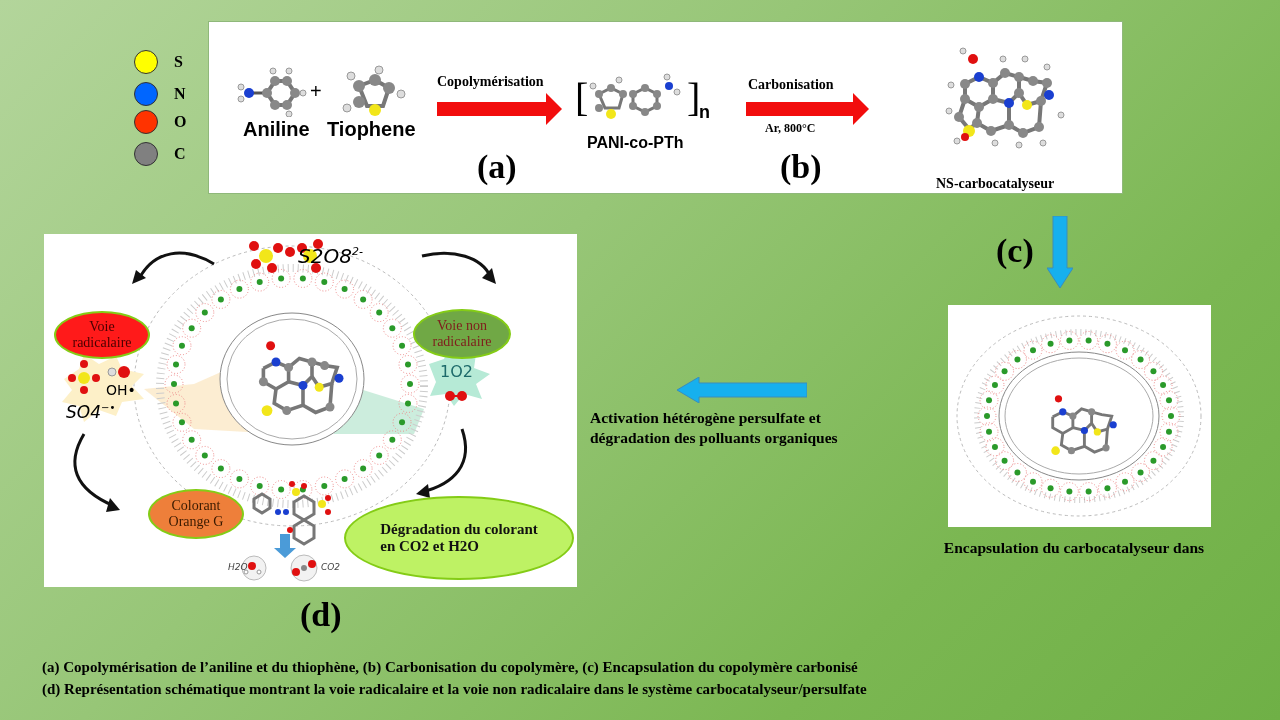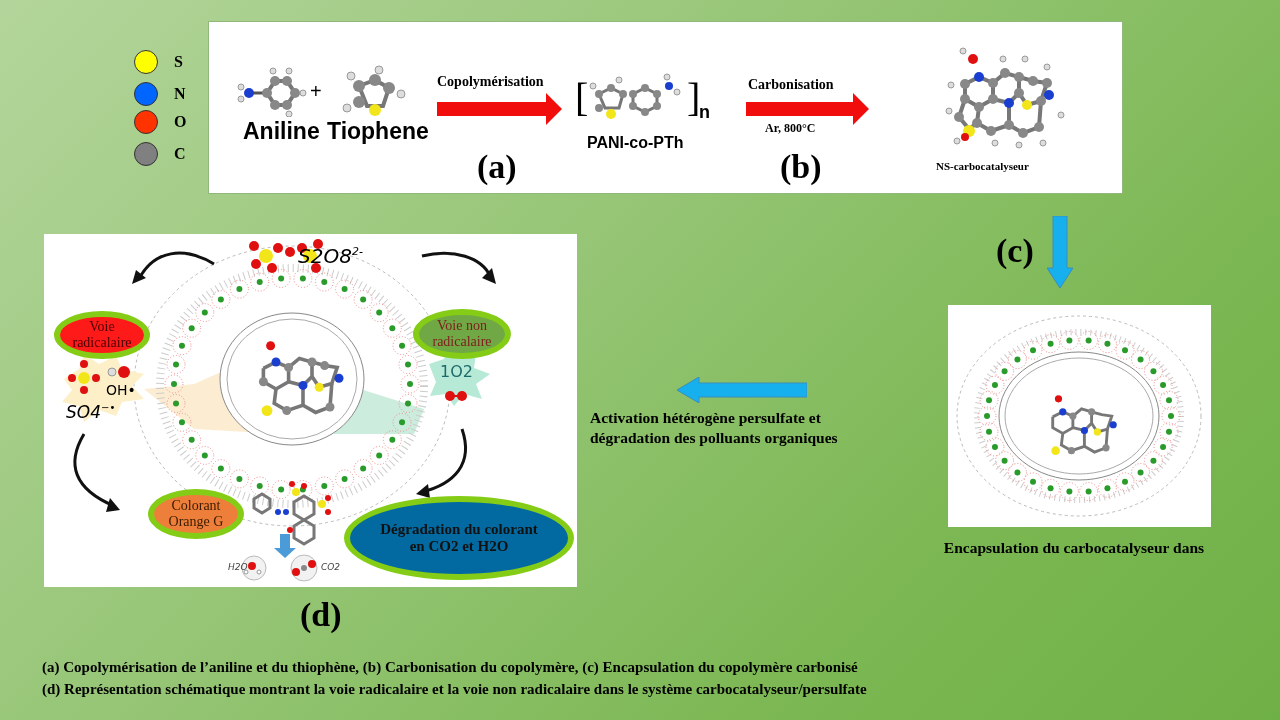--- a/index.html
+++ b/index.html
@@ -10,31 +10,31 @@
     color:#000;
   }
   .abs { position:absolute; }
   
   .legend-row { position:absolute; left:134px; display:flex; align-items:center; }
   .legend-dot { width:24px; height:24px; border-radius:50%; border:1px solid #333; box-sizing:border-box; }
   .legend-label { margin-left:16px; font-family:"Liberation Serif", serif; font-weight:bold; font-size:16px; }
 
   
   .panel-top { left:208px; top:21px; width:915px; height:173px; background:#fff; border:1px solid #8fb87a; box-sizing:border-box; }
-  .sans-lbl { font-family:"Liberation Sans", sans-serif; font-weight:bold; font-size:23px; position:absolute; }
+  .sans-lbl { font-family:"Liberation Sans", sans-serif; font-weight:bold; font-size:20px; position:absolute; }
   .serif-lbl { font-family:"Liberation Serif", serif; font-weight:bold; position:absolute; }
   .step-letter { font-family:"Liberation Serif", serif; font-weight:bold; font-size:34px; position:absolute; }
 
   .red-arrow { position:absolute; height:24px; }
   .red-arrow .shaft { position:absolute; left:0; top:5px; height:14px; background:#f20d0d; }
   .red-arrow .head { position:absolute; top:-4px; width:0; height:0; border-top:16px solid transparent; border-bottom:16px solid transparent; border-left:16px solid #f20d0d; }
 
   
   .panel-d { left:44px; top:234px; width:533px; height:353px; background:#fff; }
-  .ellipse { position:absolute; border-radius:50%; display:flex; align-items:center; justify-content:center; text-align:center; font-family:"Liberation Serif", serif; line-height:1.15; box-sizing:border-box; border:6px solid #84cc16; }
+  .ellipse { position:absolute; border-radius:50%; display:flex; align-items:center; justify-content:center; text-align:center; font-family:"Liberation Serif", serif; line-height:1.15; box-sizing:border-box; border:2px solid #84cc16; }
 
   
   .panel-c { left:948px; top:305px; width:263px; height:222px; background:#fff; }
 
   .blue-arrow-down { position:absolute; left:1047px; top:216px; width:26px; height:72px; }
   .blue-arrow-left { position:absolute; left:677px; top:377px; width:130px; height:26px; }
 
   .caption { position:absolute; font-family:"Liberation Serif", serif; font-weight:bold; font-size:15.5px; color:#000; line-height:1.3; }
   .footer { position:absolute; left:42px; top:656px; font-family:"Liberation Serif", serif; font-weight:bold; font-size:15px; line-height:22px; white-space:nowrap; }
 </style>
@@ -173,21 +173,21 @@
     <circle cx="86" cy="22" r="3" fill="#ddd" stroke="#999"></circle>
       <circle cx="108" cy="30" r="3" fill="#ddd" stroke="#999"></circle>
     <circle cx="12" cy="48" r="3" fill="#ddd" stroke="#999"></circle>
       <circle cx="10" cy="74" r="3" fill="#ddd" stroke="#999"></circle>
     <circle cx="122" cy="78" r="3" fill="#ddd" stroke="#999"></circle>
       <circle cx="18" cy="104" r="3" fill="#ddd" stroke="#999"></circle>
     <circle cx="56" cy="106" r="3" fill="#ddd" stroke="#999"></circle>
       <circle cx="80" cy="108" r="3" fill="#ddd" stroke="#999"></circle>
     <circle cx="104" cy="106" r="3" fill="#ddd" stroke="#999"></circle>
   </svg>
-  <span class="serif-lbl" style="left:727px;top:138px;font-size:11px">NS-carbocatalyseur</span>
+  <span class="serif-lbl" style="left:727px;top:154px;font-size:14px">NS-carbocatalyseur</span>
 </div>
 
 <span class="step-letter" style="left:996px;top:232px">(c)</span>
 <svg class="blue-arrow-down" viewBox="0 0 26 72">
   <polygon points="6,0 20,0 20,52 26,52 13,72 0,52 6,52" fill="#16b0ee" stroke="#3b8dbb" stroke-width="1"></polygon>
 </svg>
 
 <div class="abs panel-c">
   <svg width="263" height="222">
     <ellipse cx="131" cy="111" rx="122" ry="100" fill="none" stroke="#bbb" stroke-width="1" stroke-dasharray="3,3"></ellipse>
@@ -473,21 +473,21 @@
   <span class="abs" style="left:62px;top:148px;font-family:'DejaVu Sans',sans-serif;font-size:14px">OH•</span>
   <span class="abs" style="left:22px;top:168px;font-family:'DejaVu Sans',sans-serif;font-size:17px;font-style:italic"><span>SO4</span><sup style="font-size:10px">−•</sup></span>
   <span class="abs" style="left:396px;top:128px;font-family:'DejaVu Sans',sans-serif;font-size:16px;color:#1d6a6a">1O2</span>
 
   <div class="ellipse" style="left:104px;top:255px;width:96px;height:50px;background:#ee7f3a;color:#3a1a00;font-size:14px">
     <div>
         <div>Colorant</div>
         <div>Orange G</div>
       </div>
   </div>
-  <div class="ellipse" style="left:300px;top:262px;width:230px;height:84px;background:#0369a1;color:#111;font-size:15px;font-weight:bold;text-align:center">
+  <div class="ellipse" style="left:300px;top:262px;width:230px;height:84px;background:#bef264;color:#111;font-size:15px;font-weight:bold;text-align:left">
     <div>
         <div>Dégradation du colorant</div>
         <div>en CO2 et H2O</div>
       </div>
   </div>
 
   <span class="abs" style="left:184px;top:328px;font-family:'DejaVu Sans',sans-serif;font-size:9px;font-style:italic;color:#444">H2O</span>
   <span class="abs" style="left:277px;top:328px;font-family:'DejaVu Sans',sans-serif;font-size:9px;font-style:italic;color:#444">CO2</span>
 </div>
 

